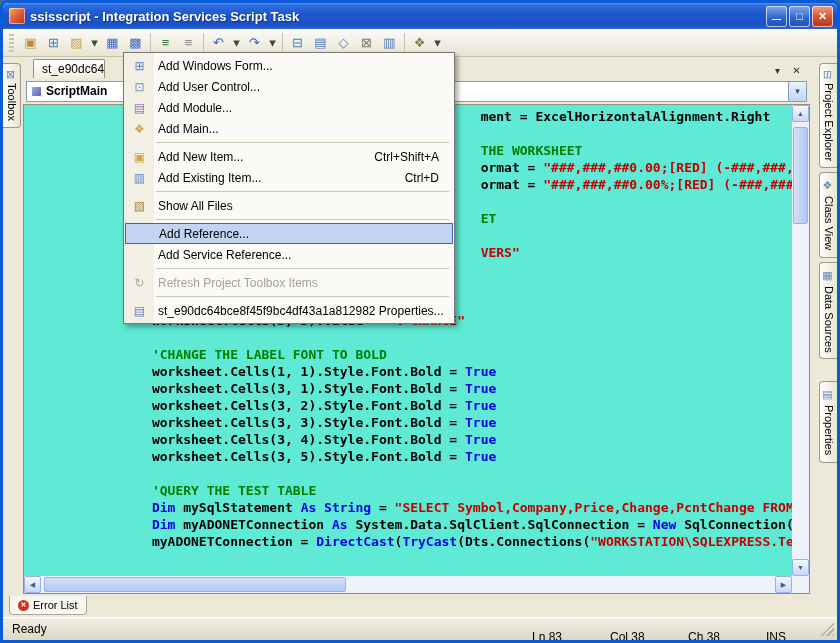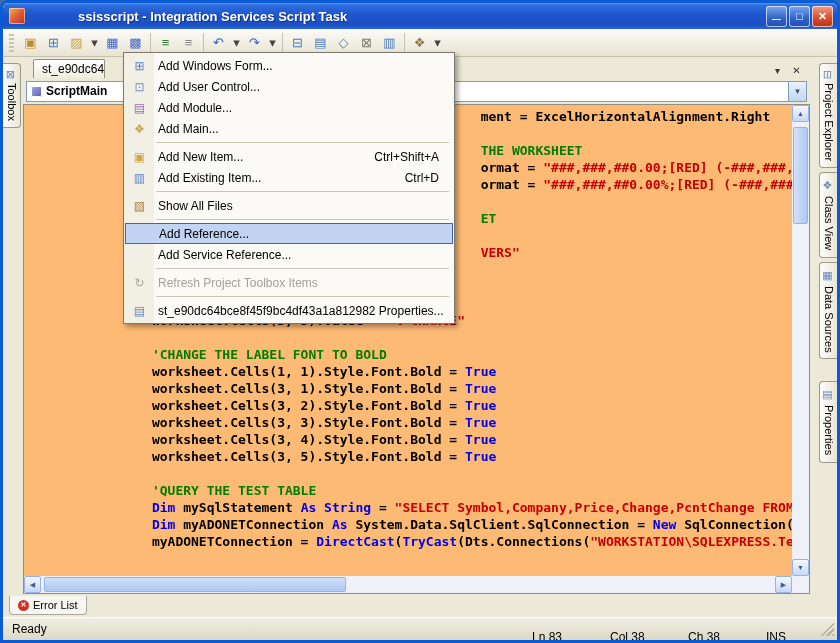--- a/index.html
+++ b/index.html
@@ -3,21 +3,21 @@
 <meta charset="utf-8">
 <style>
   html,body{margin:0;padding:0;width:840px;height:643px;overflow:hidden;
     font-family:"Liberation Sans", sans-serif;font-size:12px;color:#000;background:#3A6EA5;}
   .window{position:relative;width:840px;height:643px;box-sizing:border-box;
     border:3px solid #0A5BD5;border-radius:8px 8px 0 0;background:#ECE9D8;
     display:flex;flex-direction:column;overflow:hidden;}
   
   .titlebar{height:26px;flex:0 0 26px;display:flex;align-items:center;padding:0 4px 0 6px;
     background:linear-gradient(180deg,#5A96F2 0%,#2E6EE0 8%,#1D56CC 45%,#1A50C4 85%,#2E66D6 100%);
-    border-radius:5px 5px 0 0;gap:48px;}
+    border-radius:5px 5px 0 0;}
   .app-icon{width:16px;height:16px;border-radius:2px;margin-right:5px;flex:0 0 16px;
     background:linear-gradient(135deg,#F6B73C 0%,#E2633C 45%,#B82F20 100%);
     box-shadow:inset 0 0 0 1px rgba(255,255,255,.5);}
   .title-text{color:#fff;font-weight:bold;font-size:13px;text-shadow:1px 1px 1px #10327E;
     white-space:nowrap;overflow:hidden;}
   .tb-buttons{margin-left:auto;display:flex;gap:2px;}
   .cap-btn{width:21px;height:21px;border-radius:3px;display:flex;align-items:center;justify-content:center;
     color:#fff;font-size:11px;font-weight:bold;box-shadow:inset 0 0 0 1px rgba(255,255,255,.65);
     background:linear-gradient(180deg,#7AA8F4,#2F62C8 60%,#234FB4);cursor:default;}
   .cap-btn.min{align-items:flex-end;padding-bottom:3px;box-sizing:border-box;font-size:9px;}
@@ -61,21 +61,21 @@
   .combo{height:21px;box-sizing:border-box;border:1px solid #7F9DB9;background:#fff;
     display:flex;align-items:center;overflow:hidden;cursor:default;}
   .combo.left{width:47%;}
   .combo.right{flex:1;}
   .combo-icon{width:11px;height:11px;flex:0 0 11px;margin:0 4px;border-radius:2px;
     background:linear-gradient(135deg,#9FB4E8,#5E55B0);box-shadow:inset 0 0 0 1px #fff;}
   .combo-label{font-weight:bold;white-space:nowrap;}
   .combo-arrow{margin-left:auto;width:17px;height:19px;flex:0 0 17px;display:flex;align-items:center;justify-content:center;
     border-left:1px solid #7F9DB9;background:linear-gradient(180deg,#E9F1FC,#C3D6F1);color:#33507E;font-size:9px;}
   
-  .editor{flex:1;position:relative;background:#fdba74;border:1px solid #828F99;border-top:1px solid #928F7F;overflow:hidden;}
+  .editor{flex:1;position:relative;background:#5eead4;border:1px solid #828F99;border-top:1px solid #928F7F;overflow:hidden;}
   .code{position:absolute;left:0;top:0;right:17px;bottom:17px;overflow:hidden;
     padding:3px 0 0 34px;font-family:"DejaVu Sans Mono", monospace;font-size:13px;font-weight:bold;}
   .code-line{height:17px;line-height:17px;white-space:pre;}
   
   .vscroll{position:absolute;top:0;right:0;bottom:17px;width:17px;background:#EFF1F8;}
   .hscroll{position:absolute;left:0;right:17px;bottom:0;height:17px;background:#EFF1F8;}
   .scroll-corner{position:absolute;right:0;bottom:0;width:17px;height:17px;background:#EFF1F8;}
   .sb-btn{position:absolute;width:17px;height:17px;box-sizing:border-box;display:flex;align-items:center;justify-content:center;
     font-size:7px;color:#3A5A9C;border:1px solid #95B3E8;border-radius:2px;
     background:linear-gradient(180deg,#F4F8FE,#C7D8F4);}

